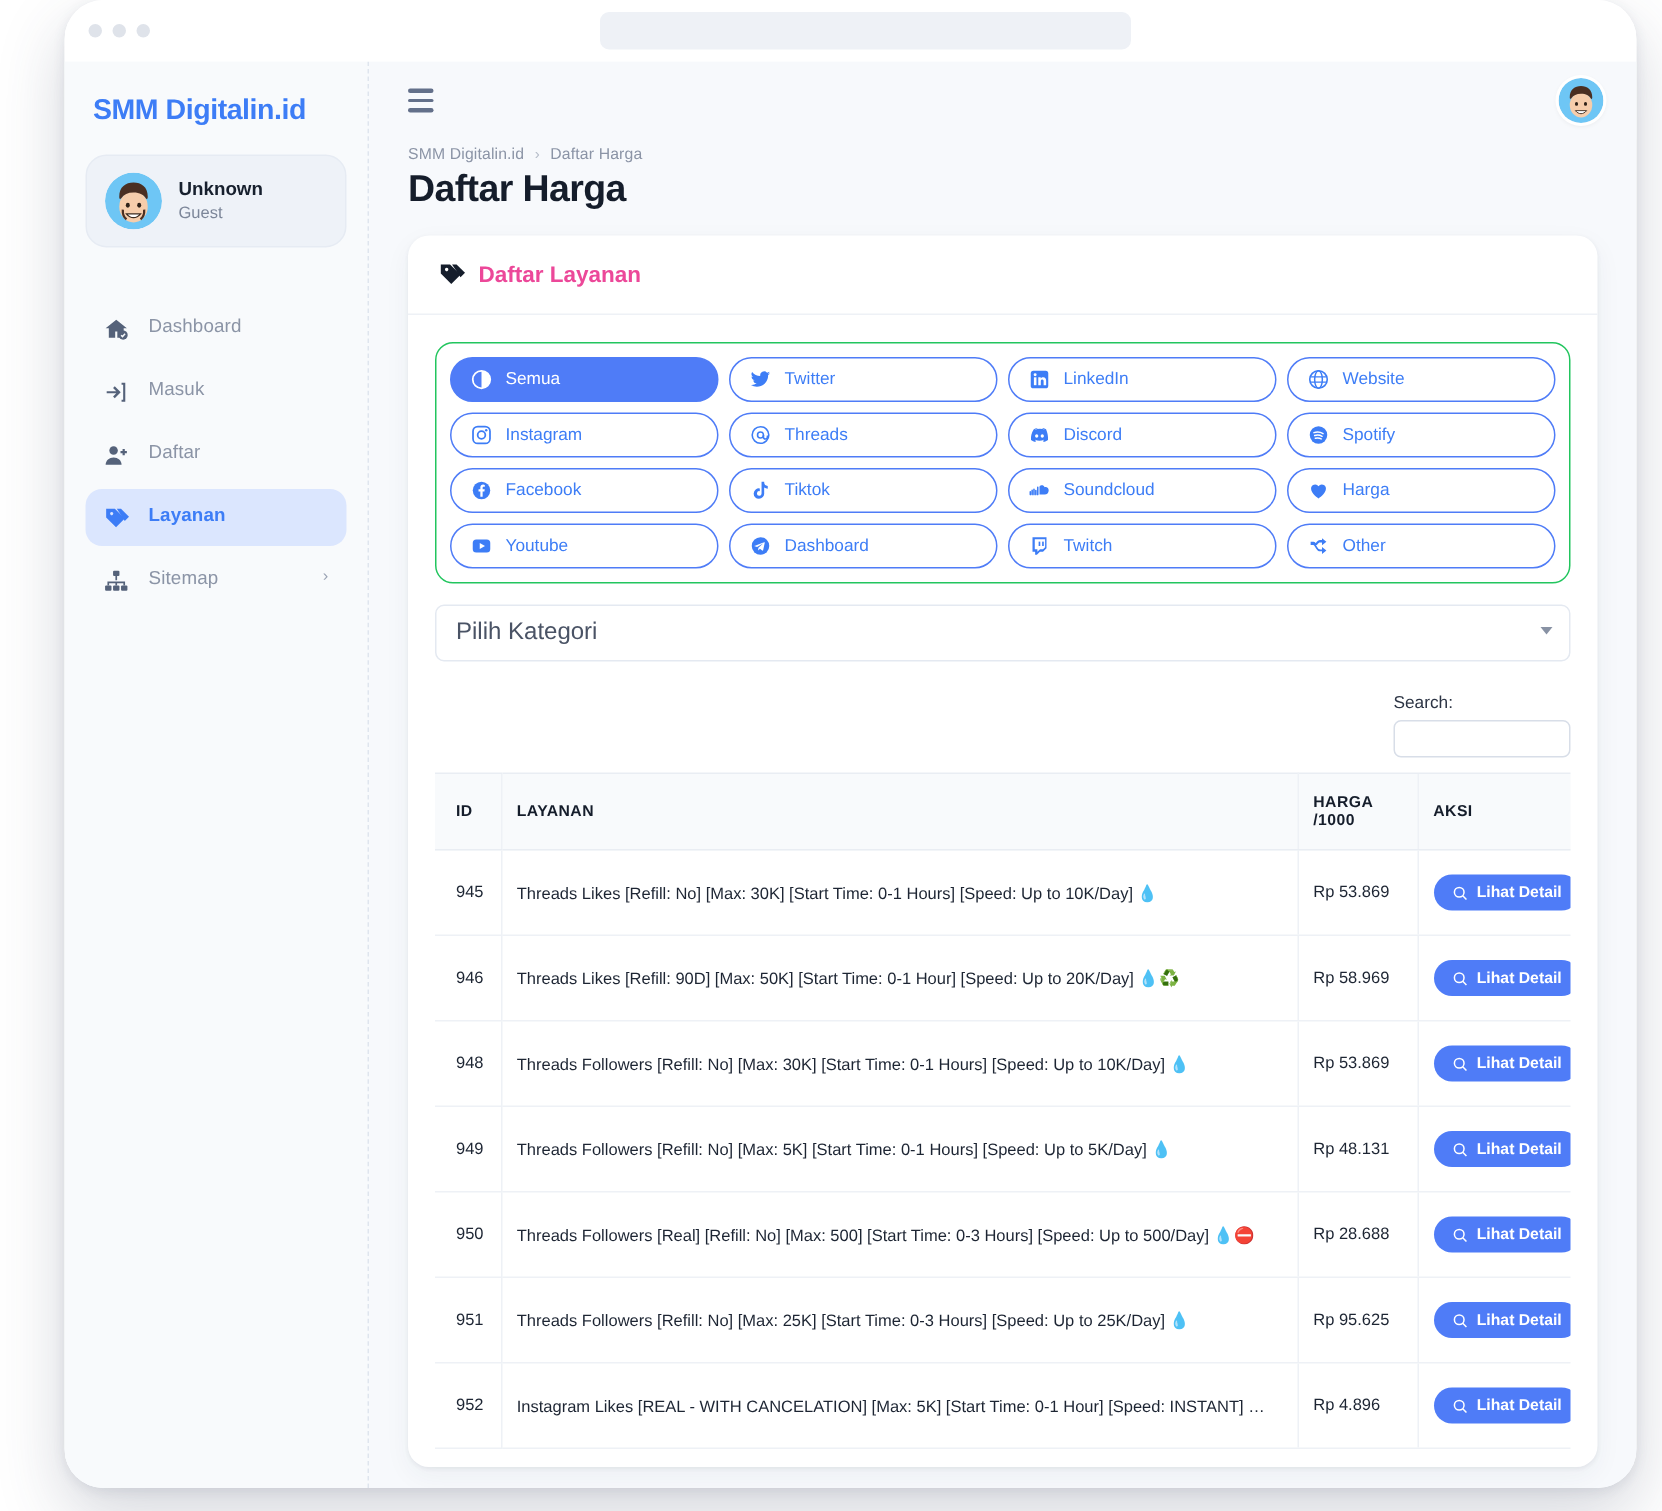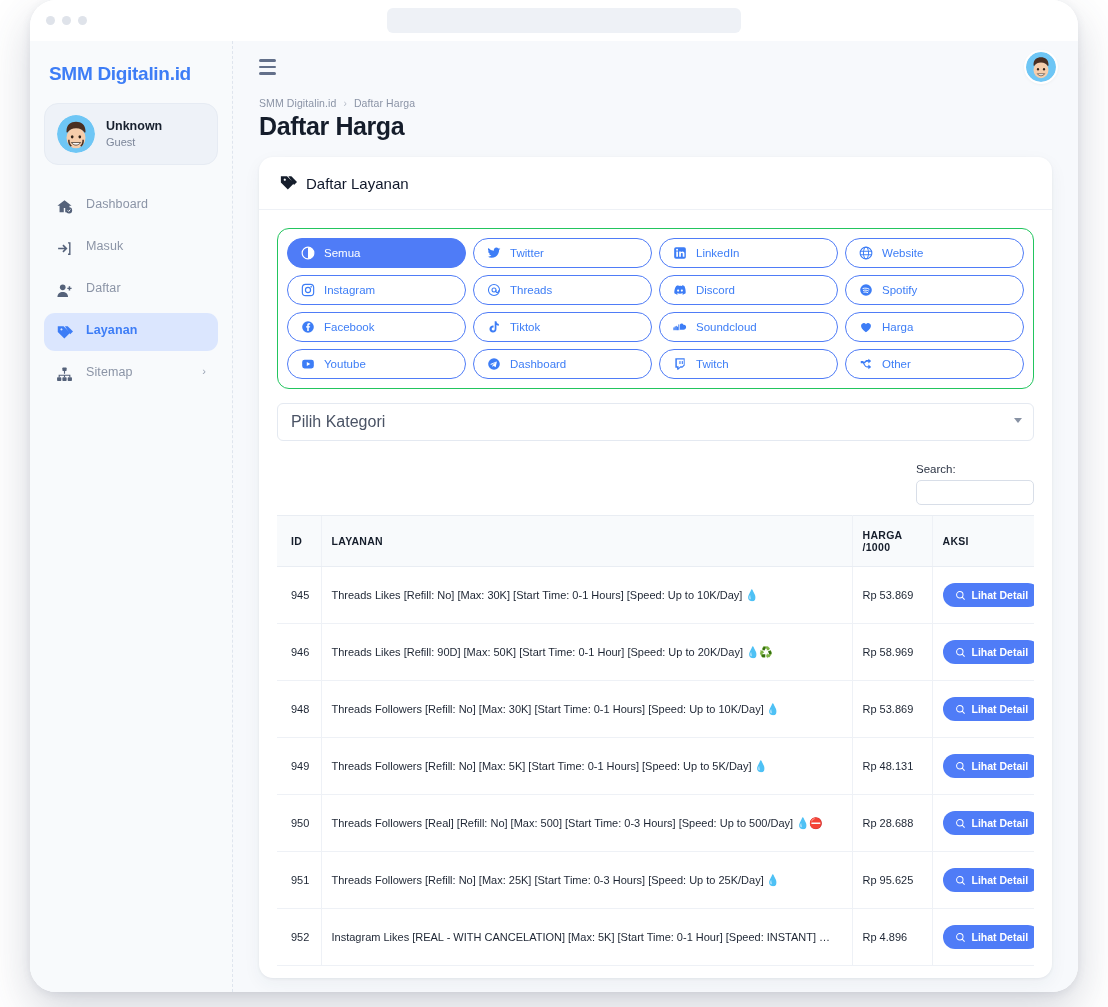--- a/index.html
+++ b/index.html
@@ -6,21 +6,21 @@
   html, body {
     width: 1108px; height: 1007px;
     background: #ffffff;
     font-family: "Liberation Sans", sans-serif;
     overflow: hidden;
   }
 
   
   .browser-frame {
     position: absolute;
-    left: 30px; top: 0px;
+    left: 43px; top: 0px;
     width: 1048px; height: 992px;
     background: #ffffff;
     border-radius: 26px;
     box-shadow: 0 18px 45px rgba(60,70,95,.22), 0 2px 8px rgba(60,70,95,.10);
     overflow: hidden;
   }
   .browser-bar {
     height: 41px;
     background: #ffffff;
     display: flex; align-items: center;
@@ -50,21 +50,21 @@
     font-size: 19px; font-weight: bold; color: #3d7df6;
     letter-spacing: -.3px;
     padding: 22px 0 18px 5px;
   }
   .user-card {
     background: #eef2f8;
     border: 1px solid #e6ebf3;
     border-radius: 14px;
     padding: 11px 12px;
     display: flex; align-items: center; gap: 11px;
-    margin-bottom: 22px;
+    margin-bottom: 35px;
   }
   .avatar-sm { width: 38px; height: 38px; flex: 0 0 38px; border-radius: 50%; overflow: hidden; }
   .user-name { font-size: 12.5px; font-weight: bold; color: #17202e; line-height: 1.35; }
   .user-role { font-size: 11px; color: #7c8699; line-height: 1.35; }
 
   .nav { display: flex; flex-direction: column; gap: 4px; }
   .nav-item {
     display: flex; gap: 13px;
     padding: 10px 11px;
     border-radius: 11px;
@@ -102,21 +102,21 @@
     background: #ffffff;
     border-radius: 14px;
     box-shadow: 0 1px 3px rgba(40,50,70,.07), 0 6px 18px rgba(40,50,70,.05);
   }
   .card-head {
     display: flex; align-items: center; gap: 9px;
     padding: 17px 20px;
     border-bottom: 1px solid #eef1f6;
   }
   .card-head .tag-ico svg { width: 18px; height: 18px; fill: #151d2b; display:block; }
-  .card-title { font-size: 15px; font-weight: normal; color: #0f172a; }
+  .card-title { font-size: 15px; font-weight: bold; color: #ec4899; }
 
   .card-body { padding: 18px 18px 12px; }
 
   
   .chip-box {
     border: 1px solid #22c55e; border-radius: 12px;
     padding: 9px;
     display: grid; grid-template-columns: repeat(4, 1fr); gap: 7px;
   }
   .chip {

